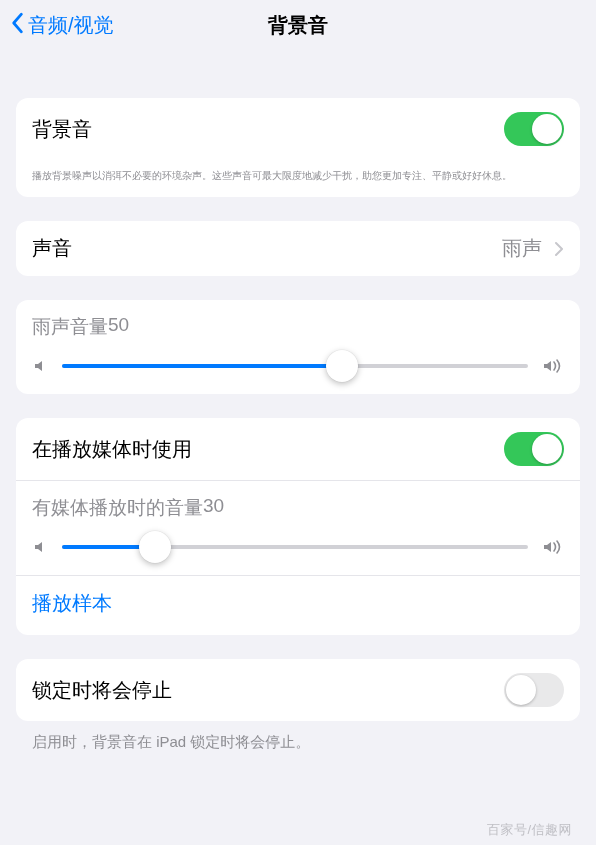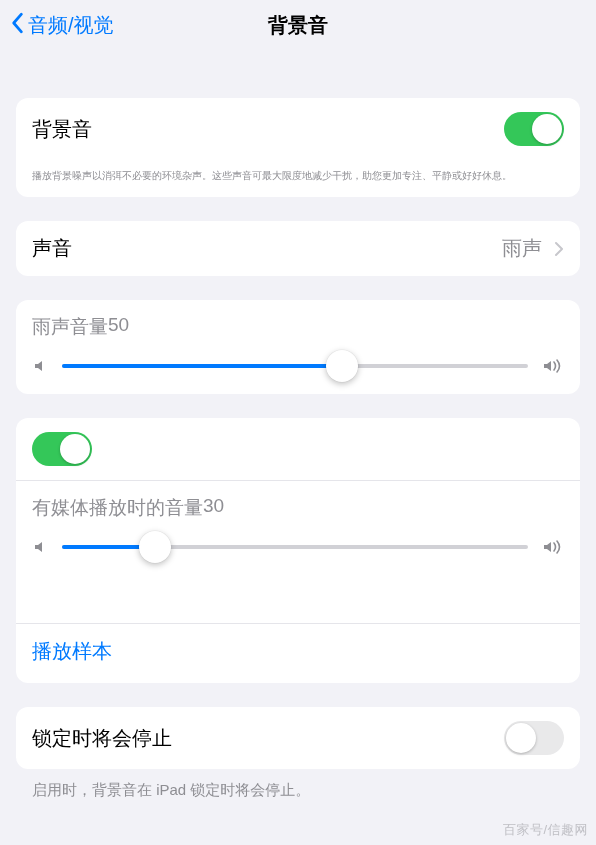--- a/index.html
+++ b/index.html
@@ -132,25 +132,24 @@
       width: 32px; height: 32px;
       background: #fff;
       border-radius: 50%;
       transform: translate(-50%, -50%);
       box-shadow: 0 2px 6px rgba(0,0,0,.25), 0 0 0 .5px rgba(0,0,0,.05);
     }
     .link-row {
       padding: 14px 16px 18px 16px;
       font-size: 20px;
       color: #007aff;
-      margin-top: 48px;
     }
     .watermark {
       position: absolute;
-      right: 8px;
+      right: 24px;
       bottom: 6px;
       font-size: 13px;
       color: rgba(150,150,155,.55);
       letter-spacing: .5px;
     }
   </style>
 </head>
 <body>
 
 <div class="header">
@@ -209,20 +208,21 @@
             <path d="M12 4 Q15 8 12 12" stroke="#8e8e93" stroke-width="1.6" fill="none" stroke-linecap="round"></path>
             <path d="M15 2 Q20 8 15 14" stroke="#8e8e93" stroke-width="1.6" fill="none" stroke-linecap="round"></path>
           </svg>
       </span>
     </div>
   </div>
 </div>
 
 <div class="group">
   <div class="row">
+    <div class="row-label">在播放媒体时使用</div>
     <div class="toggle on">
       <div class="knob"></div>
     </div>
   </div>
   <div class="slider-block">
     <div class="slider-head">
       <span>有媒体播放时的音量</span>
       <span>30</span>
     </div>
     <div class="slider-track-wrap">

